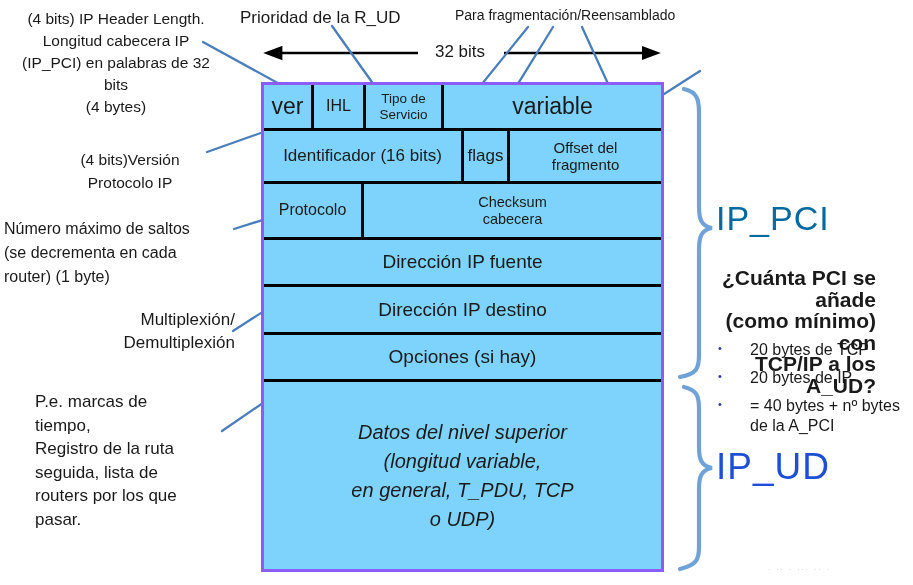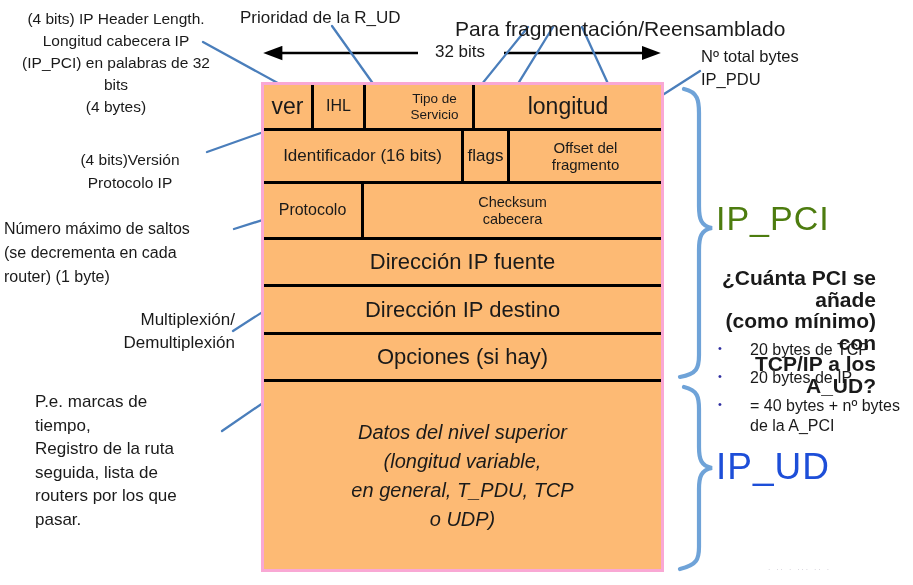--- a/index.html
+++ b/index.html
@@ -8,51 +8,51 @@
     font-family:"Liberation Sans",sans-serif;color:#1a1a1a;
   }
   .abs{position:absolute;}
   .ml{white-space:pre-line;}
   .note{color:#1a1a1a;}
   svg.overlay{position:absolute;left:0;top:0;width:913px;height:585px;pointer-events:none;}
 
   
   #iptable{
     position:absolute;left:261px;top:82px;width:403px;height:490px;
-    border:3px solid #f9a8d4;box-sizing:border-box;background:#fdba74;
+    border:3px solid #8b5cf6;box-sizing:border-box;background:#7dd3fc;
     display:flex;flex-direction:column;
   }
   .trow{display:flex;flex-direction:row;border-bottom:3px solid #000;box-sizing:border-box;}
   .trow:last-child{border-bottom:none;flex:1;font-style:italic;}
   .tcell{
     display:flex;align-items:center;justify-content:center;text-align:center;
     border-right:3px solid #000;box-sizing:border-box;line-height:1.15;
   }
   .tcell:last-child{border-right:none;flex:1;}
 
   .fs-big{font-size:23px;}
   .fs-med{font-size:17px;}
   .fs-sm{font-size:13.5px;}
-  .fs-row{font-size:22px;}
+  .fs-row{font-size:19px;}
 
   
   .ann{font-size:15.5px;line-height:22px;}
   #ihl-note{left:0px;top:8px;width:232px;text-align:center;}
   #priority-note{left:240px;top:8px;font-size:17px;}
-  #frag-note{left:455px;top:17px;font-size:21px;}
+  #frag-note{left:455px;top:7px;font-size:14px;}
   #bits-label{left:418px;top:42px;width:84px;text-align:center;font-size:17px;}
   #totalbytes-note{left:701px;top:45px;font-size:16.5px;line-height:23px;}
   #version-note{left:30px;top:148px;width:200px;text-align:center;line-height:23px;}
   #hops-note{left:4px;top:217px;font-size:16px;line-height:24px;}
   #mux-note{left:35px;top:308px;width:200px;text-align:right;font-size:17px;line-height:23px;}
   #optnote{left:35px;top:390px;font-size:17px;line-height:23.5px;}
 
   
   .biglabel{font-weight:400;font-size:34px;letter-spacing:1px;}
-  #ip-pci-label{left:716px;top:199px;color:#4d7c0f;}
+  #ip-pci-label{left:716px;top:199px;color:#0369a1;}
   #ip-ud-label{left:716px;top:446px;color:#1d4ed8;font-size:37px;}
   #pci-question{left:690px;top:267px;width:186px;text-align:right;font-weight:bold;font-size:21px;line-height:21.5px;}
   #bullet-list{left:718px;top:340px;width:190px;}
   .bullet-row{display:flex;margin-bottom:8px;}
   .bullet-dot{color:#2e2ea0;font-size:11px;line-height:17px;width:32px;flex:0 0 32px;}
   .bullet-text{font-size:16px;line-height:20px;}
   #footer-marks{left:768px;top:566px;width:100px;font-size:7px;color:#9a93a8;letter-spacing:2px;opacity:.5;}
 </style>
 </head>
 <body>
@@ -94,43 +94,41 @@
   </svg>
 
   <div class="abs ann ml note" id="ihl-note">(4 bits) IP Header Length.
 Longitud cabecera IP
 (IP_PCI) en palabras de 32
 bits
 (4 bytes)</div>
   <div class="abs note" id="priority-note">Prioridad de la R_UD</div>
   <div class="abs note" id="frag-note">Para fragmentación/Reensamblado</div>
   <div class="abs note" id="bits-label">32 bits</div>
-  <div class="abs ml note" id="totalbytes-note">Nº total bytes
-IP_PDU</div>
   <div class="abs ann ml note" id="version-note">(4 bits)Versión
 Protocolo IP</div>
   <div class="abs ml note" id="hops-note">Número máximo de saltos
 (se decrementa en cada
 router) (1 byte)</div>
   <div class="abs ml note" id="mux-note">Multiplexión/
 Demultiplexión</div>
   <div class="abs ml note" id="optnote">P.e. marcas de
 tiempo,
 Registro de la ruta
 seguida, lista de
 routers por los que
 pasar.</div>
 
   <div id="iptable">
     <div class="trow" style="height:46px;">
       <div class="tcell fs-big" style="width:50px;">ver</div>
       <div class="tcell" style="width:52px;font-size:16px;">IHL</div>
-      <div class="tcell fs-sm ml" style="width:78px;margin-left:31px;">Tipo de
+      <div class="tcell fs-sm ml" style="width:78px;">Tipo de
 Servicio</div>
-      <div class="tcell fs-big">longitud</div>
+      <div class="tcell fs-big">variable</div>
     </div>
     <div class="trow" style="height:53px;">
       <div class="tcell fs-med" style="width:200px;">Identificador (16 bits)</div>
       <div class="tcell fs-med" style="width:46px;">flags</div>
       <div class="tcell ml" style="font-size:15px;">Offset del
 fragmento</div>
     </div>
     <div class="trow" style="height:56px;">
       <div class="tcell" style="width:100px;font-size:16px;">Protocolo</div>
       <div class="tcell ml" style="font-size:14.5px;">Checksum

